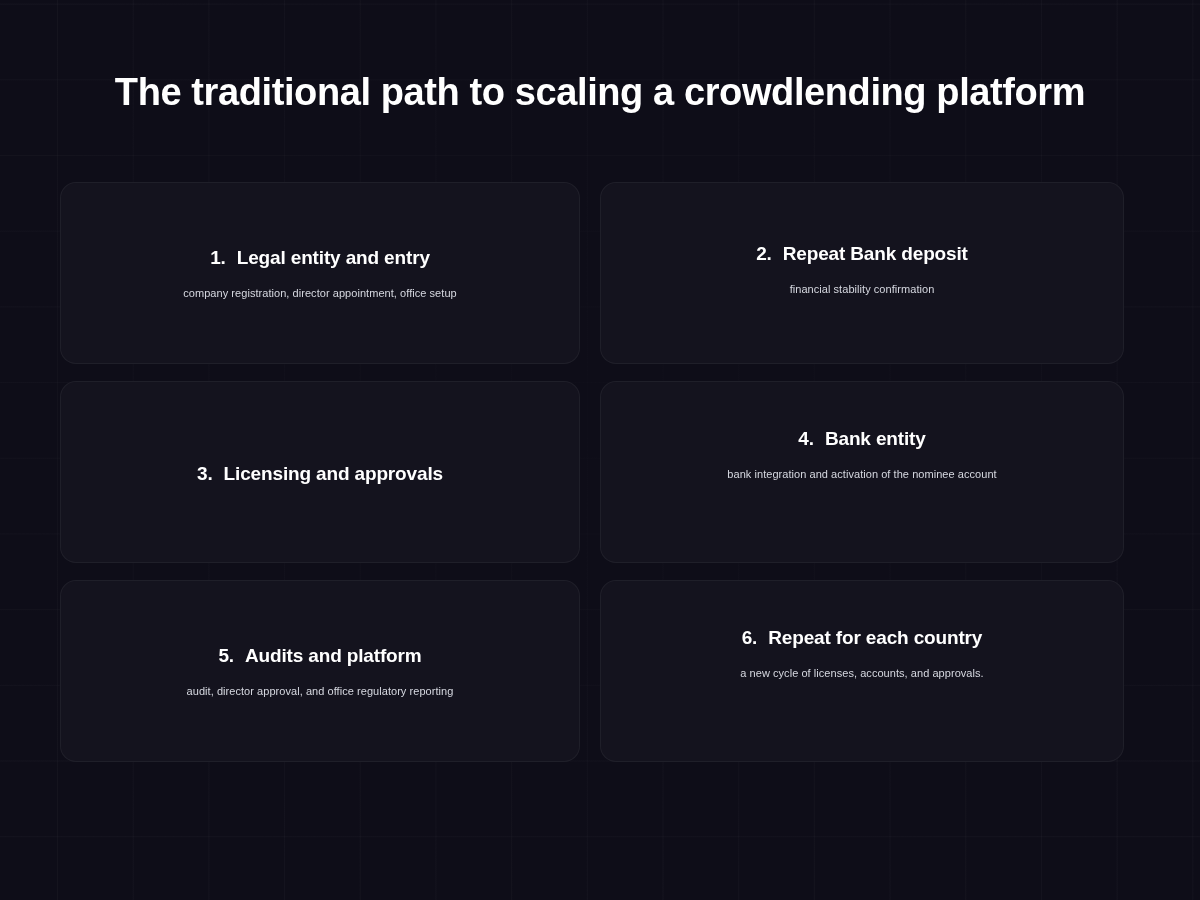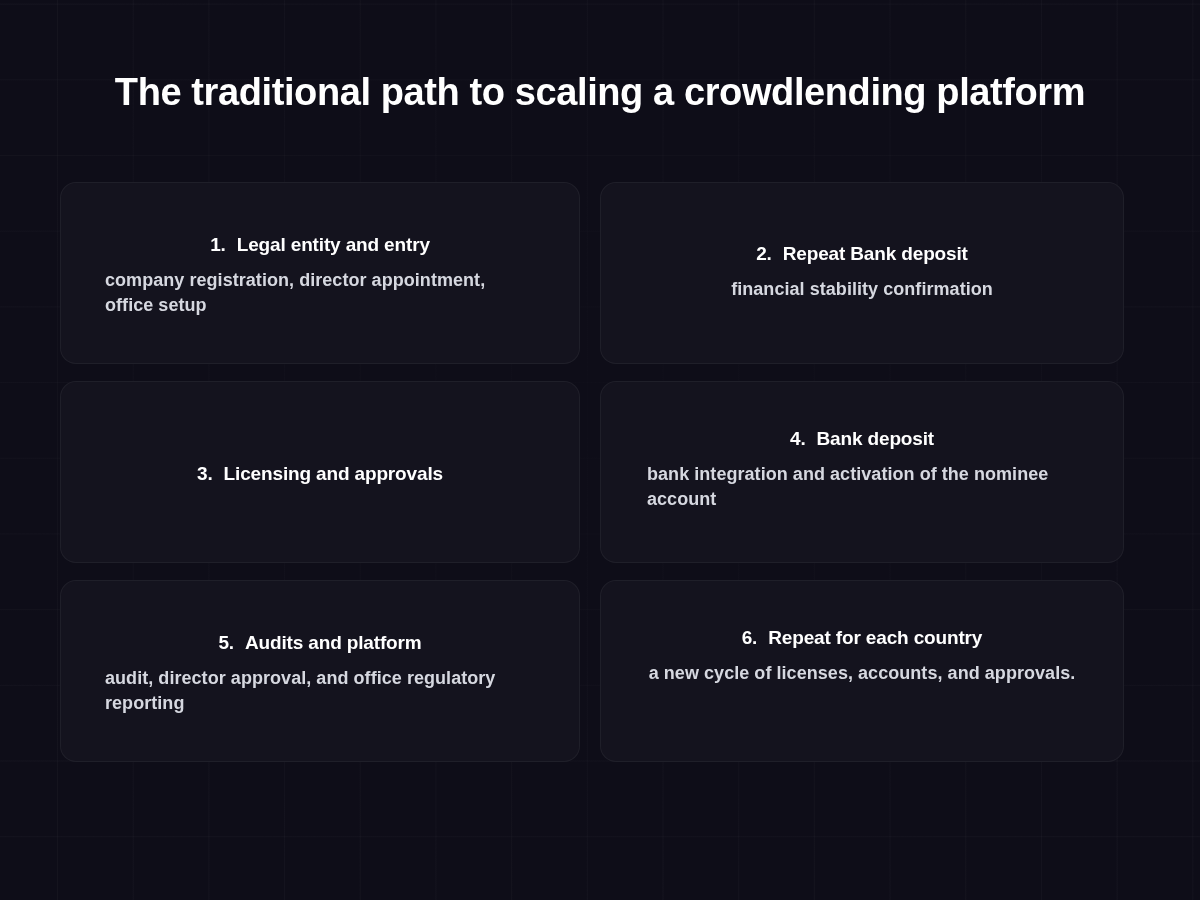--- a/index.html
+++ b/index.html
@@ -105,24 +105,24 @@
     display: flex;
     align-items: baseline;
     justify-content: center;
   }
   .card-number { display: inline-block; }
   .card-heading { display: inline-block; margin-left: 11px; }
 
   .card-desc {
     margin-top: 10px;
     color: #d6d8e0;
-    font-size: 18px;
-    font-weight: 700;
+    font-size: 11px;
+    font-weight: 400;
     line-height: 25px;
-    text-align: left;
+    text-align: right;
     letter-spacing: 0.05px;
     max-width: 430px;
   }
 
   
   #timeline-footer {
     position: absolute;
     top: 812px;
     left: 60px;
     width: 1080px;
@@ -165,21 +165,21 @@
     <div class="step-card col-left">
       <div class="card-title">
         <span class="card-number">3.</span>
         <span class="card-heading">Licensing and approvals</span>
       </div>
     </div>
 
     <div class="step-card col-right tall-desc">
       <div class="card-title">
         <span class="card-number">4.</span>
-        <span class="card-heading">Bank deposit</span>
+        <span class="card-heading">Bank entity</span>
       </div>
       <div class="card-desc">bank integration and activation of the nominee account</div>
     </div>
 
     <div class="step-card col-left">
       <div class="card-title">
         <span class="card-number">5.</span>
         <span class="card-heading">Audits and platform</span>
       </div>
       <div class="card-desc">audit, director approval, and office regulatory reporting</div>

